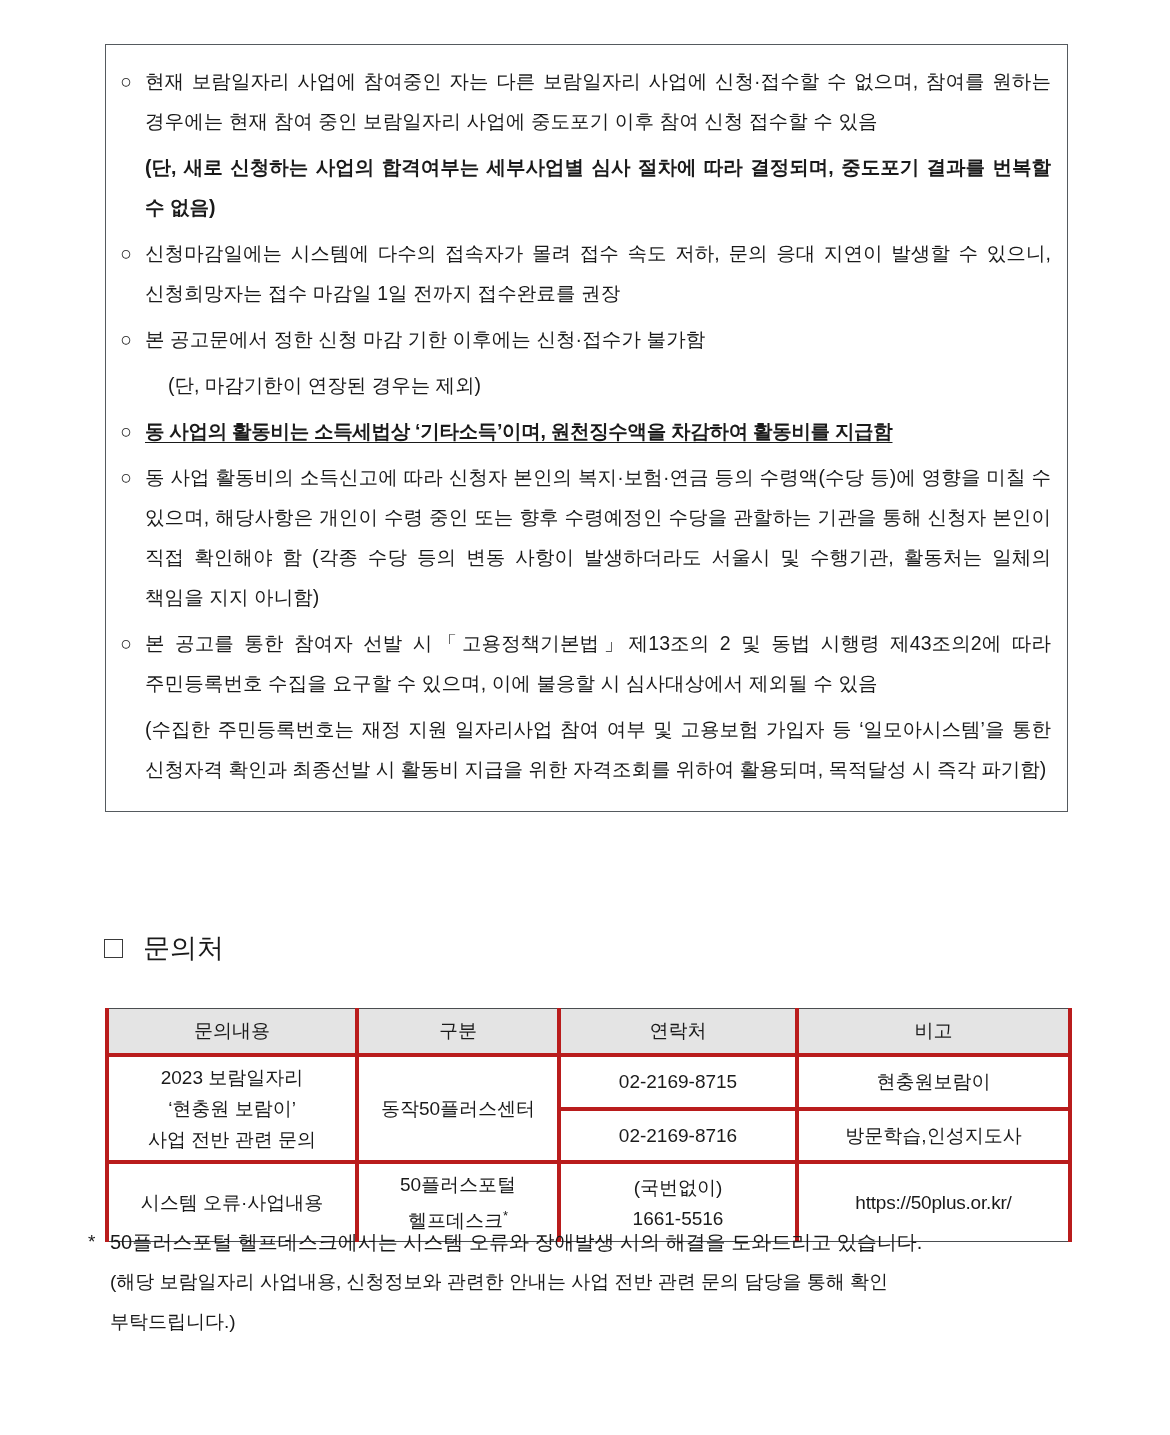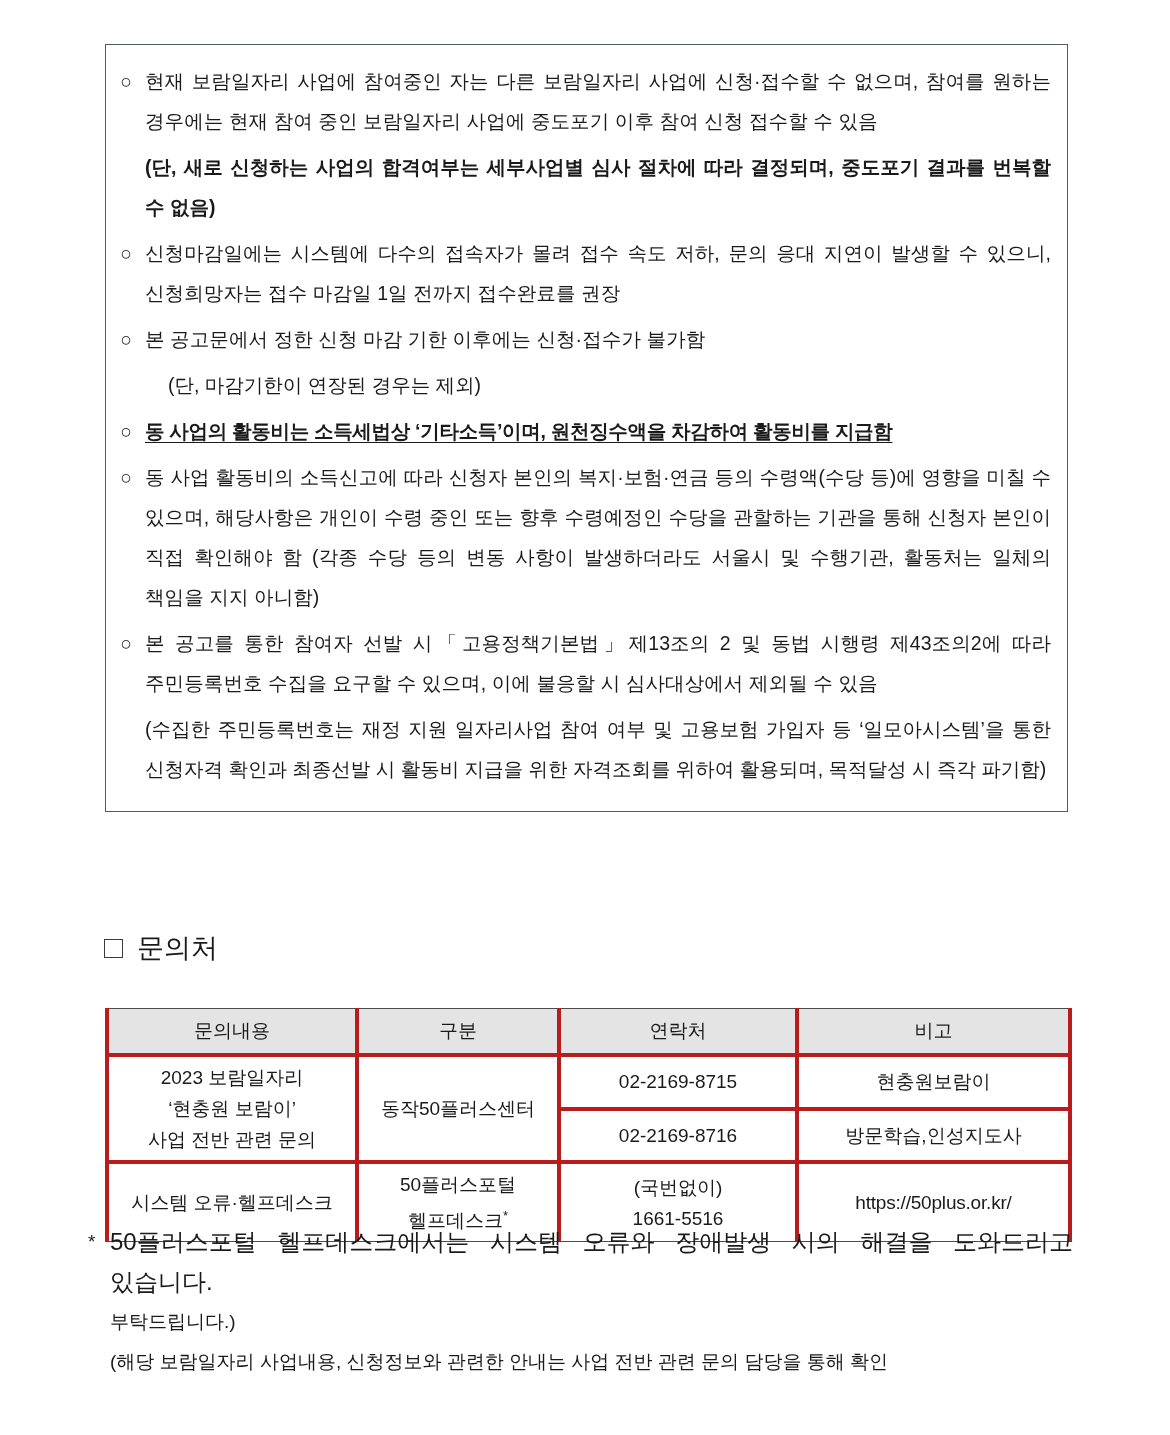--- a/index.html
+++ b/index.html
@@ -78,21 +78,21 @@
     letter-spacing: -0.3px;
   }
 
   
   .section-heading {
     position: absolute;
     left: 104px;
     top: 930px;
     display: flex;
     align-items: center;
-    gap: 14px;
+    gap: 20px;
     font-size: 27px;
     color: #1a1a1a;
   }
   .sq-marker {
     display: inline-block;
     width: 19px;
     height: 19px;
     border: 1.6px solid #3a3a3a;
     box-sizing: border-box;
   }
@@ -149,21 +149,21 @@
     align-items: flex-start;
   }
   .footnote-star {
     flex: 0 0 auto;
     width: 22px;
     font-size: 19px;
     line-height: 40px;
   }
   .footnote-text {
     flex: 1 1 auto;
-    font-size: 24px;
+    font-size: 20px;
     line-height: 40px;
     text-align: justify;
     text-justify: inter-character;
     word-break: keep-all;
   }
   .footnote-cont {
     margin-left: 22px;
     font-size: 19px;
     line-height: 40px;
     text-align: justify;
@@ -243,34 +243,34 @@
       </td>
       <td rowspan="2">동작50플러스센터</td>
       <td>02-2169-8715</td>
       <td>현충원보람이</td>
     </tr>
     <tr>
       <td>02-2169-8716</td>
       <td>방문학습,인성지도사</td>
     </tr>
     <tr>
-      <td>시스템 오류·헬프데스크</td>
+      <td>시스템 오류·사업내용</td>
       <td class="cell-multiline">
         <div>50플러스포털</div>
         <div><span>헬프데스크</span><span class="sup-star">*</span></div>
       </td>
       <td class="cell-multiline">
         <div>(국번없이)</div>
         <div>1661-5516</div>
       </td>
       <td class="url-cell">https://50plus.or.kr/</td>
     </tr>
   </tbody>
 </table>
 
 <div class="footnote">
   <div class="footnote-row">
     <span class="footnote-star">*</span>
     <span class="footnote-text">50플러스포털 헬프데스크에서는 시스템 오류와 장애발생 시의 해결을 도와드리고 있습니다.</span>
   </div>
+  <div class="footnote-cont">(해당 보람일자리 사업내용, 신청정보와 관련한 안내는 사업 전반 관련 문의 담당을 통해 확인</div>
   <div class="footnote-cont left">부탁드립니다.)</div>
-  <div class="footnote-cont">(해당 보람일자리 사업내용, 신청정보와 관련한 안내는 사업 전반 관련 문의 담당을 통해 확인</div>
 </div>
 
 </body></html>

